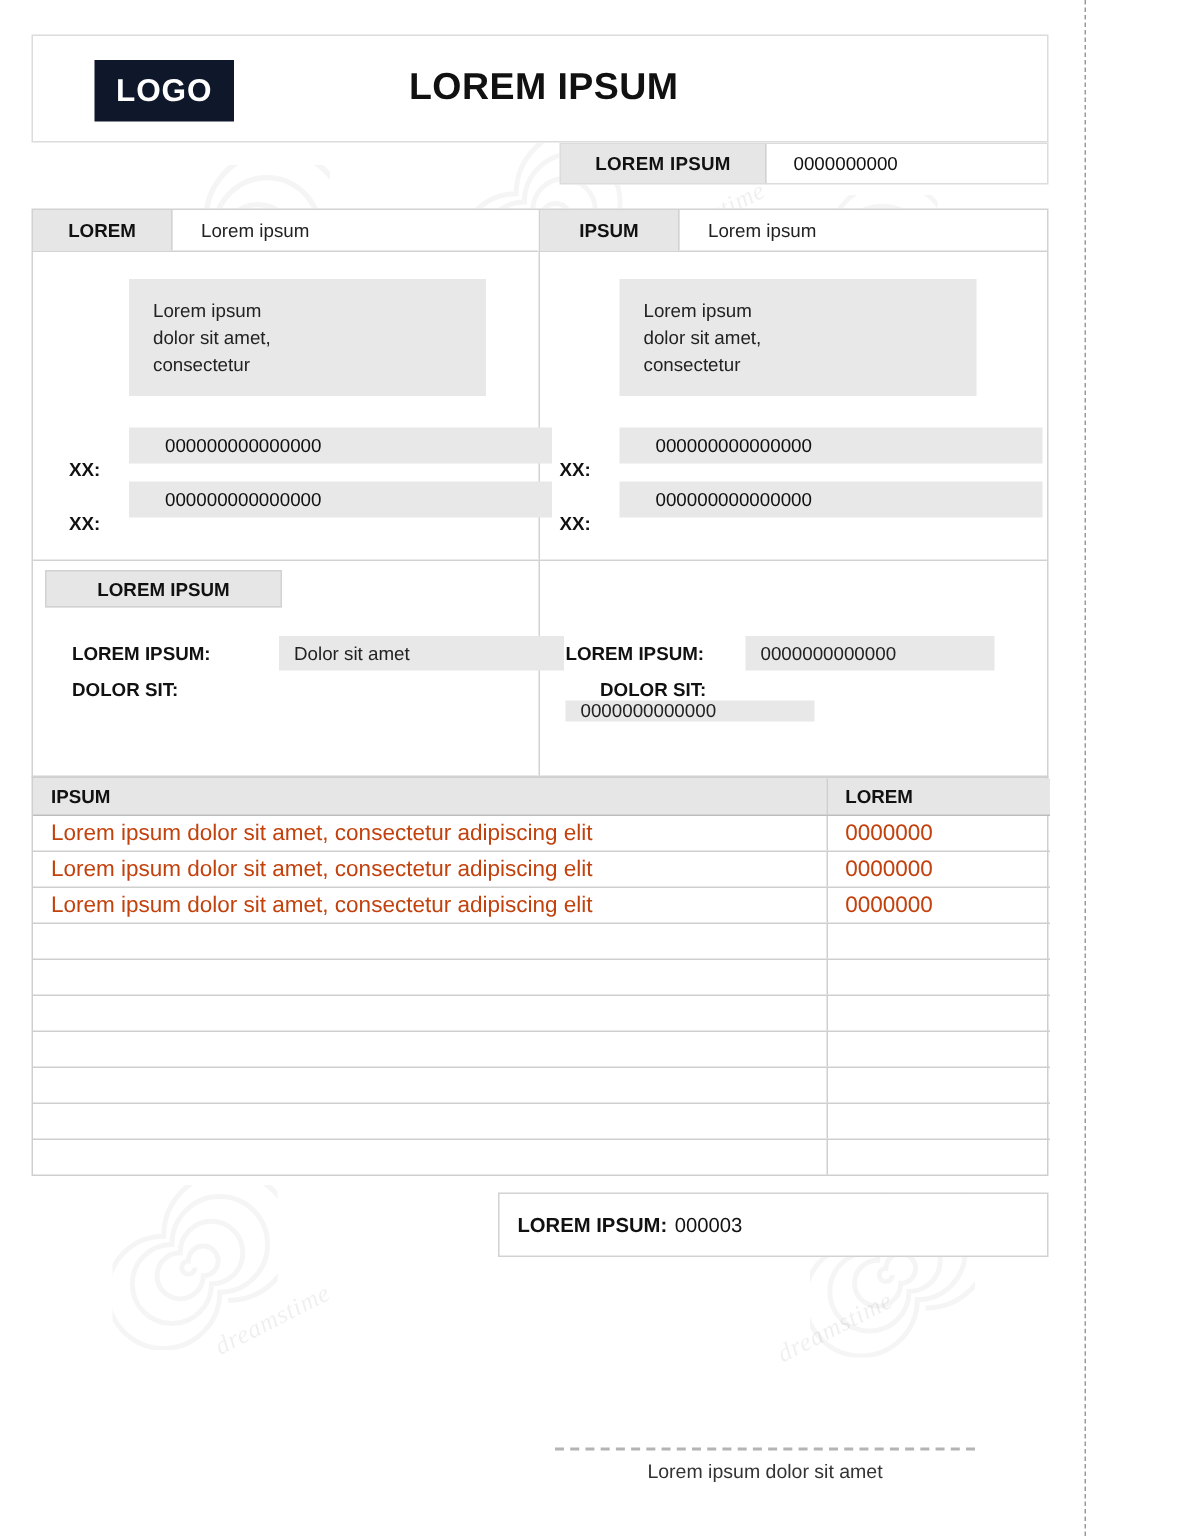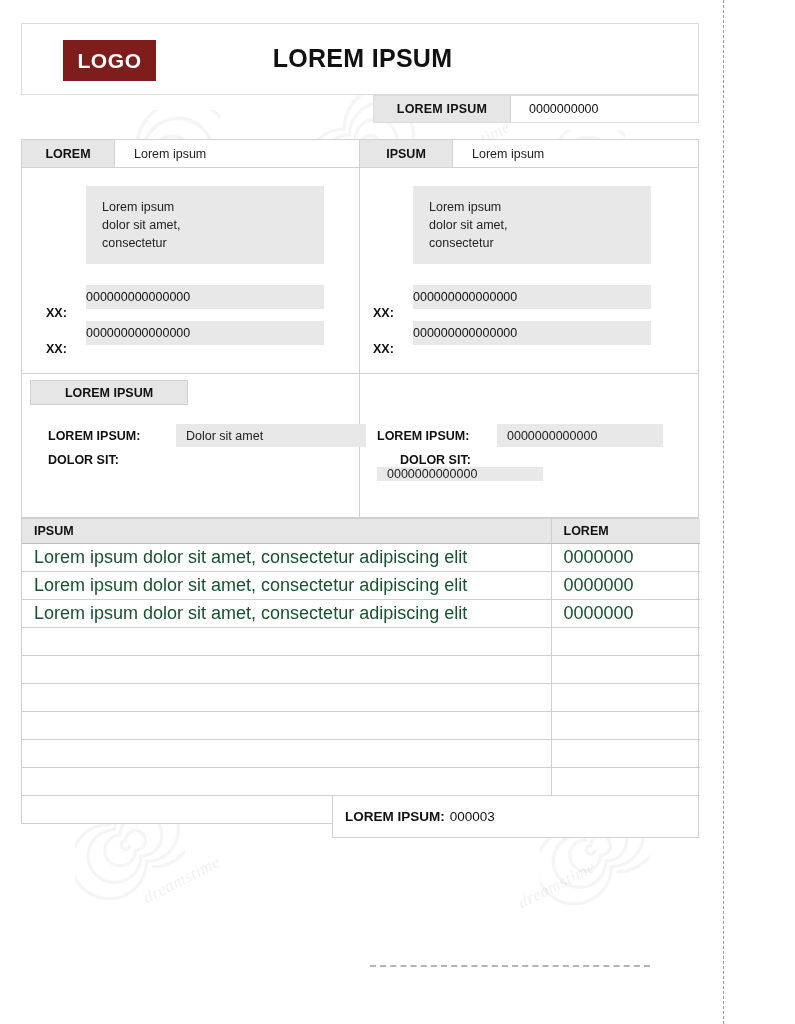--- a/index.html
+++ b/index.html
@@ -55,21 +55,21 @@
     width: 678px; height: 72px;
     border: 1px solid #dcdcdc;
     background: #fff;
     display: flex;
     align-items: center;
   }
   .logo-badge {
     position: absolute;
     left: 41px; top: 16px;
     width: 93px; height: 41px;
-    background: #7f1d1d;
+    background: #0f172a;
     color: #ffffff;
     font-size: 21px;
     font-weight: bold;
     letter-spacing: 0.6px;
     display: flex;
     align-items: center;
     justify-content: center;
   }
   .doc-title {
     position: absolute;
@@ -173,26 +173,26 @@
     align-items: center;
   }
   .party-field .pf-label {
     width: 40px;
     font-size: 12.5px;
     font-weight: bold;
     color: #111;
     margin-top: 32px;
   }
   .party-field .pf-box {
-    width: 238px;
+    width: 282px;
     height: 24px;
     background: #e8e8e8;
     display: flex;
     align-items: center;
-    padding-left: 0;
+    padding-left: 24px;
     font-size: 12.5px;
     color: #111;
   }
   .pf-row1 { top: 145px; }
   .pf-row2 { top: 181px; }
 
   
   .details {
     position: absolute;
     left: 21px; top: 374px;
@@ -240,21 +240,21 @@
     display: flex;
     align-items: center;
     padding-left: 10px;
     font-size: 12.5px;
     color: #222;
   }
 
   
   .det-col.left .det-field { left: 26px; }
   .det-col.left .df-label { width: 128px; }
-  .det-col.left .df-box { width: 190px; }
+  .det-col.left .df-box { width: 190px; margin-left: 10px; }
   
   .det-col.right .det-field { left: 17px; }
   .det-col.right .df-label { width: 120px; }
   .det-col.right .df-box { width: 166px; }
 
   .dfr1 { top: 50px; }
   .dfr2 { top: 79px; flex-direction: column; }
 
   
   .items {
@@ -274,22 +274,22 @@
     background: #e6e6e6;
     font-size: 12.5px;
     font-weight: bold;
     color: #111;
     text-align: left;
     padding: 5px 0 5px 12px;
     border-bottom: 1px solid #bdbdbd;
     height: 23px;
   }
   .items td {
-    font-size: 18px;
-    color: #14532d;
+    font-size: 15px;
+    color: #c2410c;
     padding: 3px 0 3px 12px;
     border-bottom: 1px solid #cfcfcf;
     height: 23px;
     vertical-align: middle;
     margin-top: 48px;
   }
   .items tr:last-child td { border-bottom: none; }
   .col-desc { width: 529px; }
   .col-amt  { width: 149px; border-left: 1px solid #cfcfcf; }
 
@@ -511,20 +511,21 @@
         </tbody>
       </table>
     </div>
 
     <div class="total-box">
       <span class="total-label">LOREM IPSUM:</span>
       <span class="total-value">000003</span>
     </div>
 
     <div class="sig-line"></div>
+    <div class="sig-text">Lorem ipsum dolor sit amet</div>
   </div>
 
   <div class="perf"></div>
 
   <div id="rail">
 
     
     
 
     

